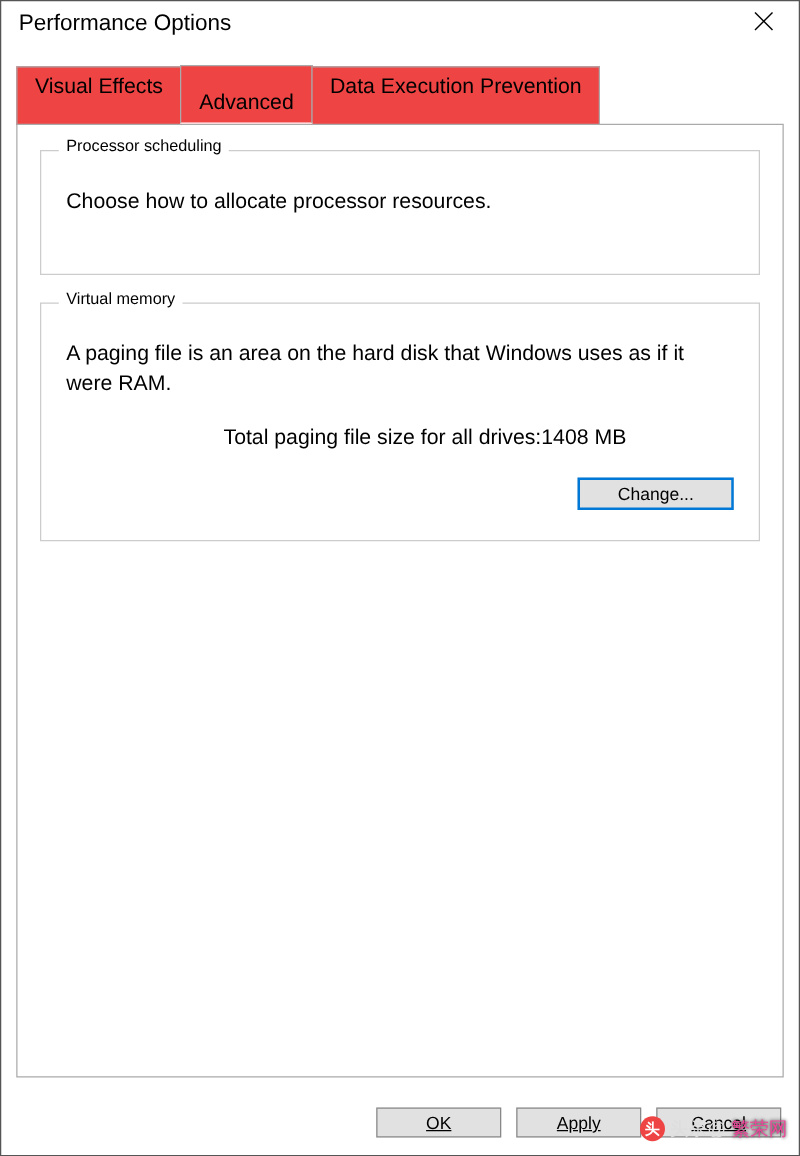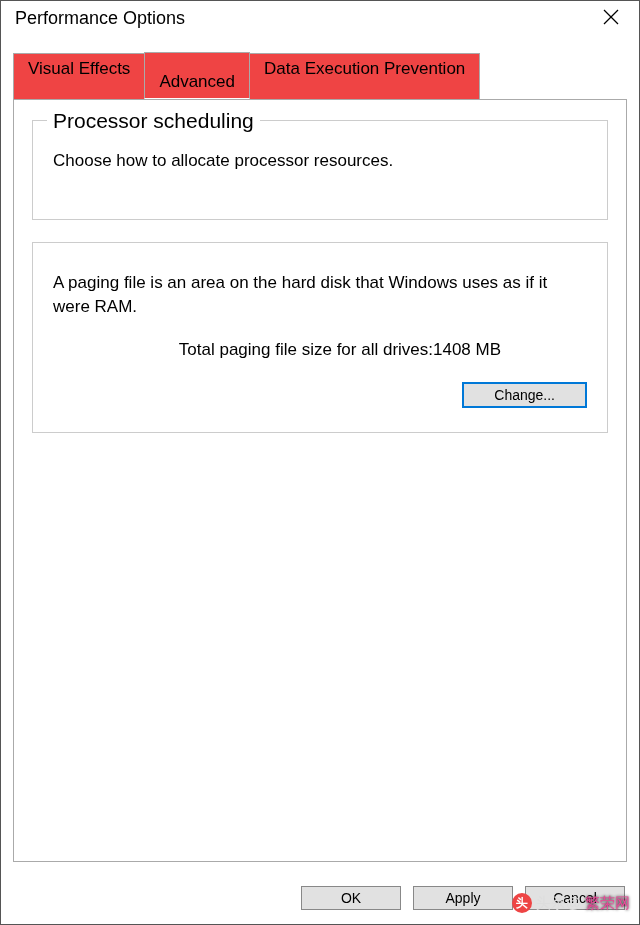--- a/index.html
+++ b/index.html
@@ -74,21 +74,21 @@
       padding: 28px 20px 24px 20px;
       position: relative;
       margin-bottom: 22px;
     }
     .group-legend {
       position: absolute;
       top: -12px;
       left: 14px;
       background: #fff;
       padding: 0 6px;
-      font-size: 21px;
+      font-size: 13px;
     }
     .group-text {
       margin-bottom: 22px;
       line-height: 1.4;
     }
     .radio-row {
       display: flex;
       gap: 68px;
     }
     .radio-opt {
@@ -138,21 +138,21 @@
       border: 2px solid #0078d7;
       padding: 3px 30px;
     }
     .footer {
       border-top: 0;
       padding: 12px 14px 14px 14px;
       display: flex;
       justify-content: flex-end;
       gap: 12px;
     }
-    .footer .btn { min-width: 100px; padding: 3px 20px; }
+    .footer .btn { min-width: 100px; padding: 3px 20px; text-decoration: underline; }
     .watermark {
       position: absolute;
       right: 10px;
       bottom: 12px;
       display: flex;
       align-items: center;
       gap: 4px;
       font-size: 15px;
       color: #ddd;
       pointer-events: none;
@@ -187,20 +187,21 @@
     </div>
 
     <div class="tab-panel">
 
       <div class="groupbox">
         <div class="group-legend">Processor scheduling</div>
         <p class="group-text">Choose how to allocate processor resources.</p>
       </div>
 
       <div class="groupbox">
+        <div class="group-legend">Virtual memory</div>
         <p style="line-height:1.4;">A paging file is an area on the hard disk that Windows uses as if it were RAM.</p>
         <div class="vm-row">
           <span class="vm-label">Total paging file size for all drives:</span>
           <span class="vm-value">1408 MB</span>
         </div>
         <div class="change-row">
           <button class="btn focused">Change...</button>
         </div>
       </div>
 

